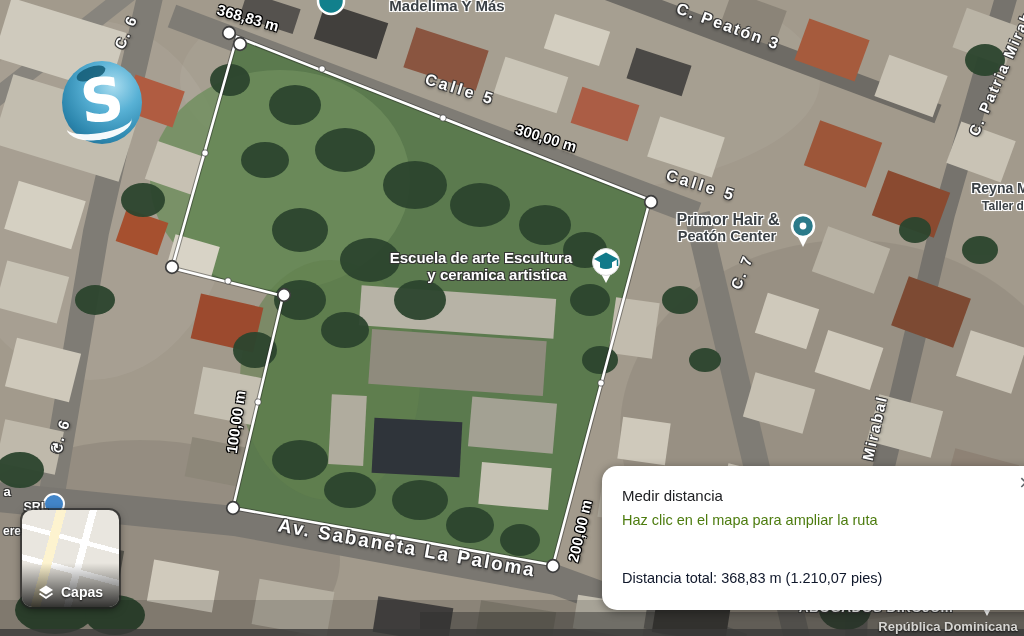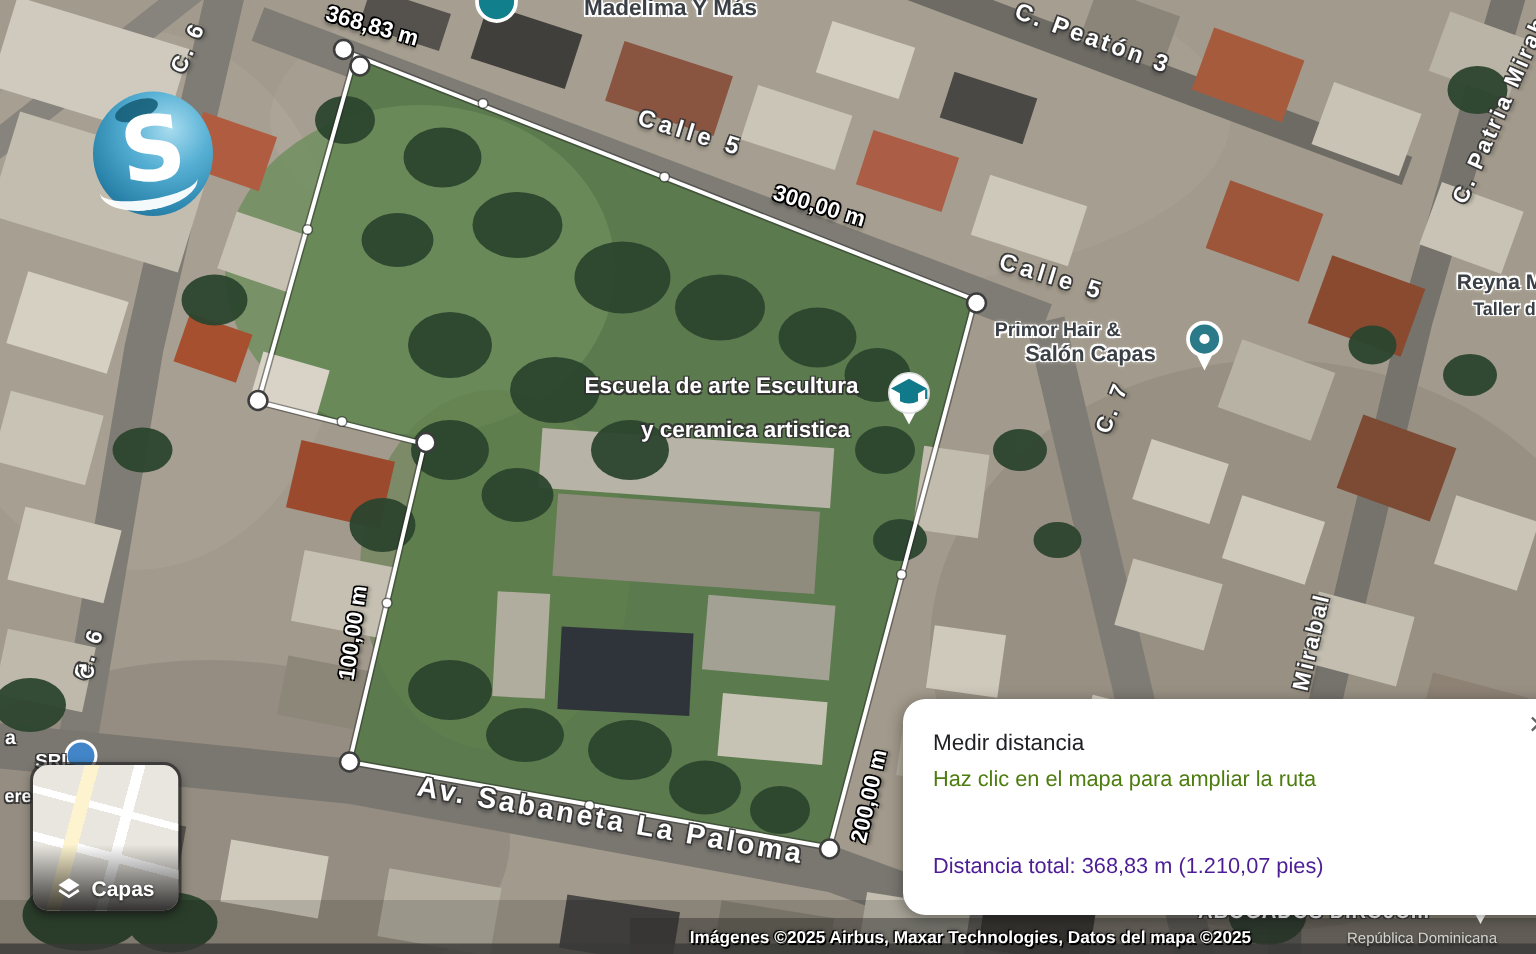--- a/index.html
+++ b/index.html
@@ -18,21 +18,21 @@
     text-shadow:-1px -1px 0 #000,1px -1px 0 #000,-1px 1px 0 #000,1px 1px 0 #000,
                  0 2px 3px rgba(0,0,0,.6);}
   .poi-dark{color:#3a4045;font-weight:700;
     text-shadow:-1px -1px 0 #fff,1px -1px 0 #fff,-1px 1px 0 #fff,1px 1px 0 #fff,
                  0 0 3px #fff;}
   .poi-light{color:#fff;font-weight:700;
     text-shadow:-1px -1px 0 rgba(50,50,50,.9),1px -1px 0 rgba(50,50,50,.9),
                 -1px 1px 0 rgba(50,50,50,.9),1px 1px 0 rgba(50,50,50,.9);}
   .attr{color:#fff;font-weight:700;font-size:11.5px;
     text-shadow:0 0 3px #000,1px 1px 0 #000,-1px -1px 0 #000;}
-  .attr-region{color:#d6d5d2;font-weight:400;font-size:10px;
+  .attr-region{color:#d6d5d2;font-weight:700;font-size:13px;
     text-shadow:0 1px 2px rgba(0,0,0,.8);}
 
   
   #s-logo{position:absolute;left:62px;top:61px;width:80px;height:83px;border-radius:50%;
     background:radial-gradient(circle at 64% 30%,#a9dcef 0%,#58b1d5 34%,#2c86ad 70%,#175d83 100%);
     z-index:5;}
   #s-logo .s-char{position:absolute;left:50%;top:50%;transform:translate(-50%,-54%) rotate(-6deg);
     font-family:"DejaVu Sans",sans-serif;font-weight:700;font-size:60px;color:#fff;}
   #s-logo .swoosh{position:absolute;left:4px;bottom:4px;width:66px;height:26px;border-radius:50%;
     border-bottom:7px solid rgba(255,255,255,.95);transform:rotate(-9deg);}
@@ -54,21 +54,21 @@
   #capas .cap-row{position:absolute;left:0;bottom:7px;width:100%;display:flex;
     align-items:flex-end;justify-content:center;gap:7px;color:#fff;
     font-size:14px;font-weight:700;text-shadow:0 1px 2px rgba(0,0,0,.8);}
 
   
   #panel{position:absolute;left:602px;top:466px;width:444px;height:144px;background:#fff;
     border-radius:15px;box-shadow:0 2px 10px rgba(0,0,0,.4);z-index:7;color:#202124;}
   #panel .p-title{position:absolute;left:20px;top:21px;font-size:15px;color:#202124;}
   #panel .p-hint{position:absolute;left:20px;top:46px;font-size:14.5px;color:#4d7c0f;}
   #panel .p-area{position:absolute;left:20px;top:79px;font-size:14.5px;color:#202124;}
-  #panel .p-dist{position:absolute;left:20px;top:104px;font-size:14.5px;color:#4c1d95;}
+  #panel .p-dist{position:absolute;left:20px;top:104px;font-size:14.5px;color:#0f172a;}
   #panel .p-close{position:absolute;right:10px;top:2px;font-size:22px;color:#5f6368;
     cursor:pointer;font-weight:400;padding:2px 4px;}
 
   .pin-layer{z-index:3;}
   .meas-layer{z-index:2;}
   .lbl-layer{z-index:4;position:absolute;left:0;top:0;width:100%;height:100%;pointer-events:none;}
   .top-layer{z-index:8;}
 </style>
 </head>
 <body>
@@ -273,24 +273,24 @@
     <div class="lbl street" style="left:742px;top:272px;font-size:15px;letter-spacing:2px;transform:translate(-50%,-50%) rotate(-68deg);">C. 7</div>
     <div class="lbl street" style="left:875px;top:428px;font-size:15px;letter-spacing:2px;transform:translate(-50%,-50%) rotate(-77deg);">Mirabal</div>
     <div class="lbl street" style="left:407px;top:548px;font-size:19px;letter-spacing:2px;transform:translate(-50%,-50%) rotate(10deg);">Av. Sabaneta La Paloma</div>
 
     <div class="lbl mlabel" style="left:248px;top:18px;font-size:15px;transform:translate(-50%,-50%) rotate(16deg);">368,83 m</div>
     <div class="lbl mlabel" style="left:546px;top:138px;font-size:15px;transform:translate(-50%,-50%) rotate(17deg);">300,00 m</div>
     <div class="lbl mlabel" style="left:580px;top:531px;font-size:15px;transform:translate(-50%,-50%) rotate(-77deg);">200,00 m</div>
     <div class="lbl mlabel" style="left:236px;top:422px;font-size:15px;transform:translate(-50%,-50%) rotate(-82deg);">100,00 m</div>
 
     <div class="lbl poi-dark" style="left:447px;top:6px;font-size:15px;transform:translate(-50%,-50%);pointer-events:auto;">Madelima Y Más</div>
-    <div class="lbl poi-dark" style="left:705px;top:220px;font-size:13px;transform:translate(-50%,-50%);pointer-events:auto;">Primor Hair &amp;</div>
-    <div class="lbl poi-dark" style="left:727px;top:237px;font-size:14.5px;transform:translate(-50%,-50%);pointer-events:auto;">Salón Capas</div>
+    <div class="lbl poi-dark" style="left:728px;top:220px;font-size:16px;transform:translate(-50%,-50%);pointer-events:auto;">Primor Hair &amp;</div>
+    <div class="lbl poi-dark" style="left:727px;top:237px;font-size:14.5px;transform:translate(-50%,-50%);pointer-events:auto;">Peatón Center</div>
     <div class="lbl poi-light" style="left:481px;top:258px;font-size:15px;transform:translate(-50%,-50%);pointer-events:auto;">Escuela de arte Escultura</div>
-    <div class="lbl poi-light" style="left:497px;top:275px;font-size:15px;transform:translate(-50%,-50%);pointer-events:auto;margin-top:12px;">y ceramica artistica</div>
+    <div class="lbl poi-light" style="left:497px;top:275px;font-size:15px;transform:translate(-50%,-50%);pointer-events:auto;">y ceramica artistica</div>
     <div class="lbl poi-dark" style="left:1000px;top:188px;font-size:14px;transform:translate(-50%,-50%);pointer-events:auto;">Reyna M</div>
     <div class="lbl poi-dark" style="left:1003px;top:206px;font-size:12px;transform:translate(-50%,-50%);pointer-events:auto;">Taller d</div>
     <div class="lbl poi-light" style="left:876px;top:608px;font-size:13.5px;letter-spacing:0.5px;transform:translate(-50%,-50%);pointer-events:auto;">ABOGADOS DIROJU...</div>
     <div class="lbl poi-light" style="left:983px;top:540px;font-size:14px;transform:translate(-50%,-50%);text-align:center;">rt</div>
     <div class="lbl poi-light" style="left:7px;top:492px;font-size:13px;transform:translate(-50%,-50%);">a</div>
     <div class="lbl poi-light" style="left:12px;top:508px;font-size:12.5px;transform:translate(-50%,-50%);padding-left:48px;">SRL</div>
     <div class="lbl poi-light" style="left:12px;top:531px;font-size:12px;transform:translate(-50%,-50%);">ere</div>
     <div class="lbl poi-light" style="left:58px;top:448px;font-size:14px;transform:translate(-50%,-50%);">↻</div>
   </div>
 
@@ -311,16 +311,15 @@
     </div>
   </div>
 
   <div id="panel">
     <div class="p-title">Medir distancia</div>
     <div class="p-hint">Haz clic en el mapa para ampliar la ruta</div>
     <div class="p-dist">Distancia total: 368,83 m (1.210,07 pies)</div>
     <div class="p-close">×</div>
   </div>
 
-  <div class="lbl attr top-layer" style="left:647px;top:626px;transform:translate(-50%,-50%);z-index:8;">Imágenes ©2025 Airbus, Maxar Technologies, Datos del mapa ©2025</div>
   <div class="lbl attr-region top-layer" style="position:absolute;left:948px;top:627px;transform:translate(-50%,-50%);z-index:8;white-space:nowrap;">República Dominicana</div>
 
 </div>
 
 </body></html>

